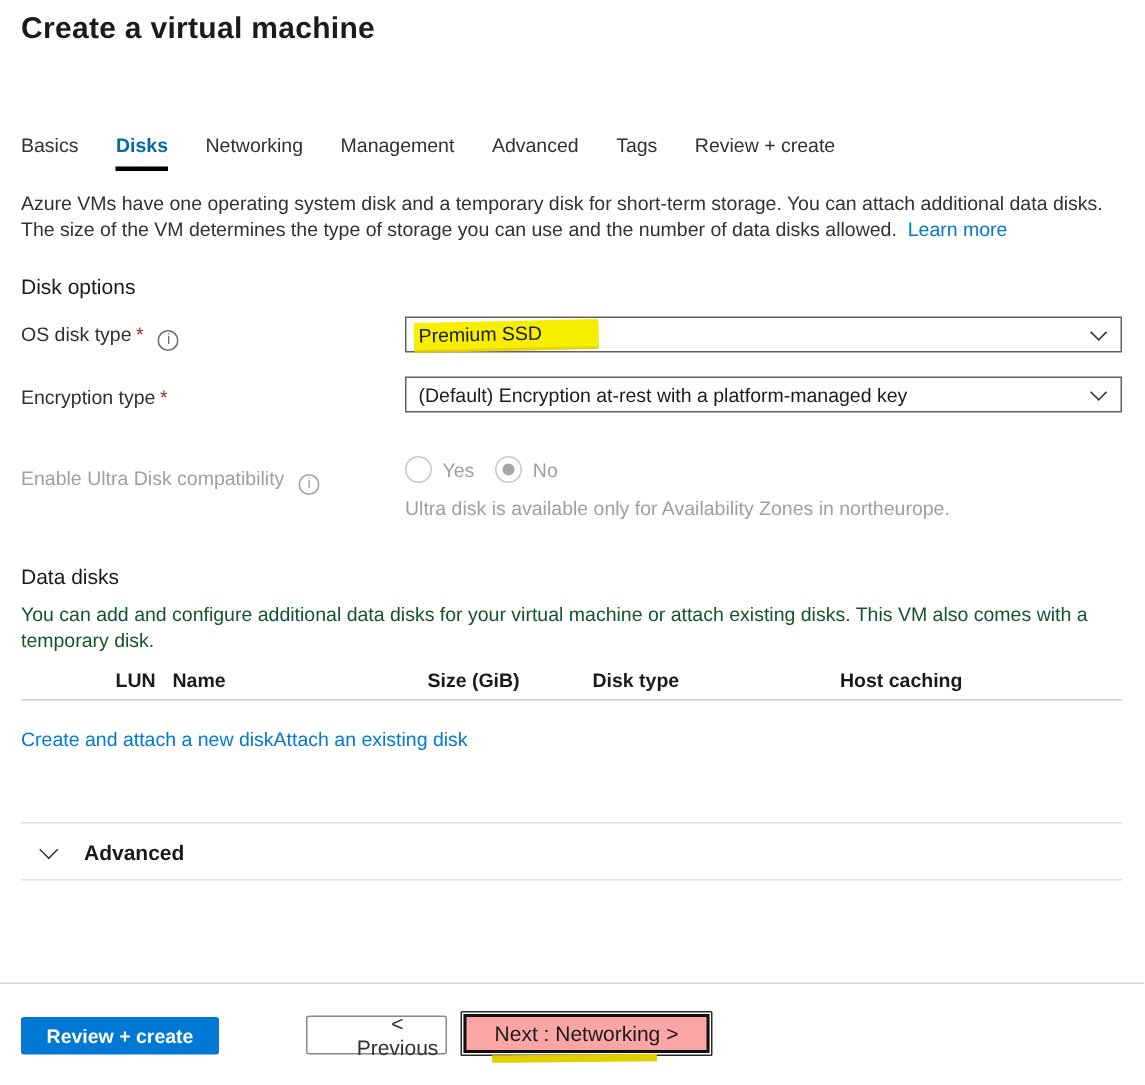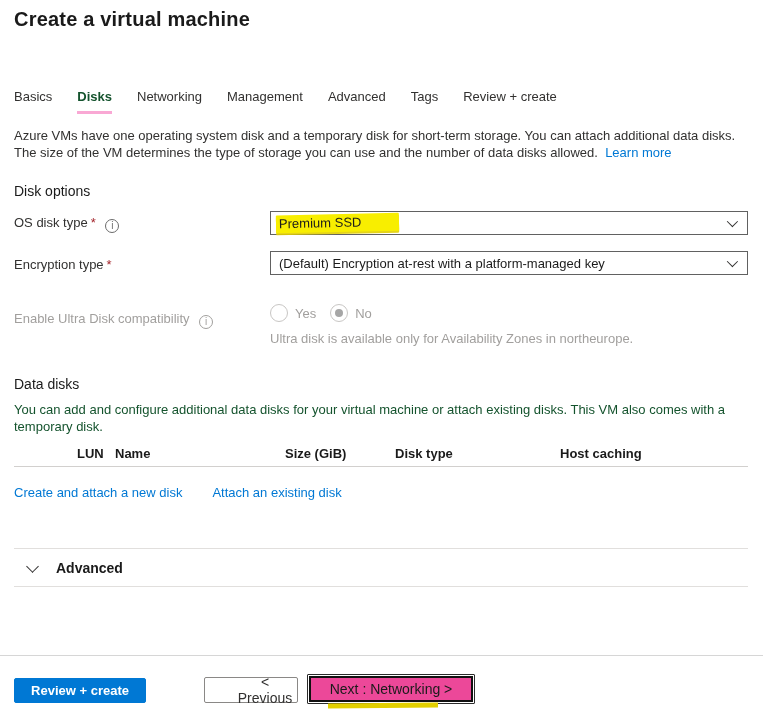--- a/index.html
+++ b/index.html
@@ -6,21 +6,21 @@
   html,body { background:#ffffff; }
   .page {
     position:relative; width:763px; height:723px; background:#ffffff;
     font-family:"Liberation Sans", sans-serif; color:#323130; overflow:hidden;
   }
   .page-title { position:absolute; left:14px; top:8px; font-size:20px; font-weight:700; color:#1a1a1a; letter-spacing:0.2px; }
 
   
   .tabs { position:absolute; left:14px; top:89px; display:flex; gap:25px; font-size:13px; }
   .tab { padding-bottom:7px; color:#323130; cursor:pointer; border-bottom:3px solid transparent; }
-  .tab.active { font-weight:700; color:#14532d; border-bottom:3px solid #f9a8d4; }
+  .tab.active { font-weight:700; color:#0369a1; border-bottom:3px solid #000000; }
 
   
   .intro { position:absolute; left:14px; top:127px; width:740px; font-size:13px; line-height:17px; color:#323130; }
   .link { color:#0078d4; cursor:pointer; text-decoration:none; }
 
   .section-heading { position:absolute; left:14px; font-size:14px; font-weight:400; color:#1a1a1a; }
 
   
   .field-label { position:absolute; left:14px; font-size:13px; color:#323130; }
   .required { color:#a4262c; margin-left:3px; }
@@ -54,21 +54,21 @@
   .radio-option { display:flex; align-items:center; cursor:default; }
   .helper-text { position:absolute; left:270px; font-size:13px; color:#a19f9d; }
 
   .body-text { position:absolute; left:14px; width:724px; font-size:13px; line-height:17px; color:#14532d; }
 
   
   .table-head { position:absolute; left:14px; top:444px; width:734px; height:23px; border-bottom:1px solid #d2d0ce; font-size:13px; font-weight:700; color:#1a1a1a; }
   .th { position:absolute; top:2px; }
   .th.c0 { left:23px;padding-left:40px; } .th.c1 { left:101px; } .th.c2 { left:271px; } .th.c3 { left:381px; } .th.c4 { left:546px; }
 
-  .disk-links { position:absolute; left:14px; top:485px; display:flex; gap:30px; font-size:13px; }
+  .disk-links { position:absolute; left:14px; top:485px; display:flex; font-size:13px; }
 
   .divider { position:absolute; left:14px; width:734px; border-top:1px solid #e1dfdd; }
 
   
   .advanced-row { position:absolute; left:14px; top:560px; display:flex; align-items:center; cursor:pointer; }
   .adv-chevron { width:9px; height:9px; border-right:1.6px solid #323130; border-bottom:1.6px solid #323130; transform:rotate(45deg); margin:0 0 4px 14px; }
   .adv-label { font-size:14px; font-weight:700; color:#1a1a1a; margin-left:19px; }
 
   
   .footer-sep { position:absolute; left:0; top:655px; width:763px; border-top:1px solid #d6d6d6; }
@@ -79,21 +79,21 @@
   }
   .btn-secondary {
     position:absolute; left:204px; top:677px; width:94px; height:26px;
     background:#ffffff; color:#323130; border:1px solid #8a8886; border-radius:2px; font-size:14px;padding-left:28px;
   }
   .btn-next-wrap {
     position:absolute; left:307px; top:674px; width:168px; height:30px;
     border:1px solid #2b2b2b; background:#ffffff; padding:1px; border-radius:1px;
   }
   .btn-next {
-    width:100%; height:100%; background:#ec4899; border:2px solid #111111;
+    width:100%; height:100%; background:#fca5a5; border:2px solid #111111;
     color:#1b1b1b; font-size:14px; display:flex; align-items:center; justify-content:center; cursor:pointer;
   }
   .next-smear { position:absolute; left:20px; bottom:-5px; width:110px; height:5px; background:#e2cf00; transform:rotate(-0.6deg); }
 </style>
 </head>
 <body>
 
 <div class="page">
 
   <h1 class="page-title">Create a virtual machine</h1>

